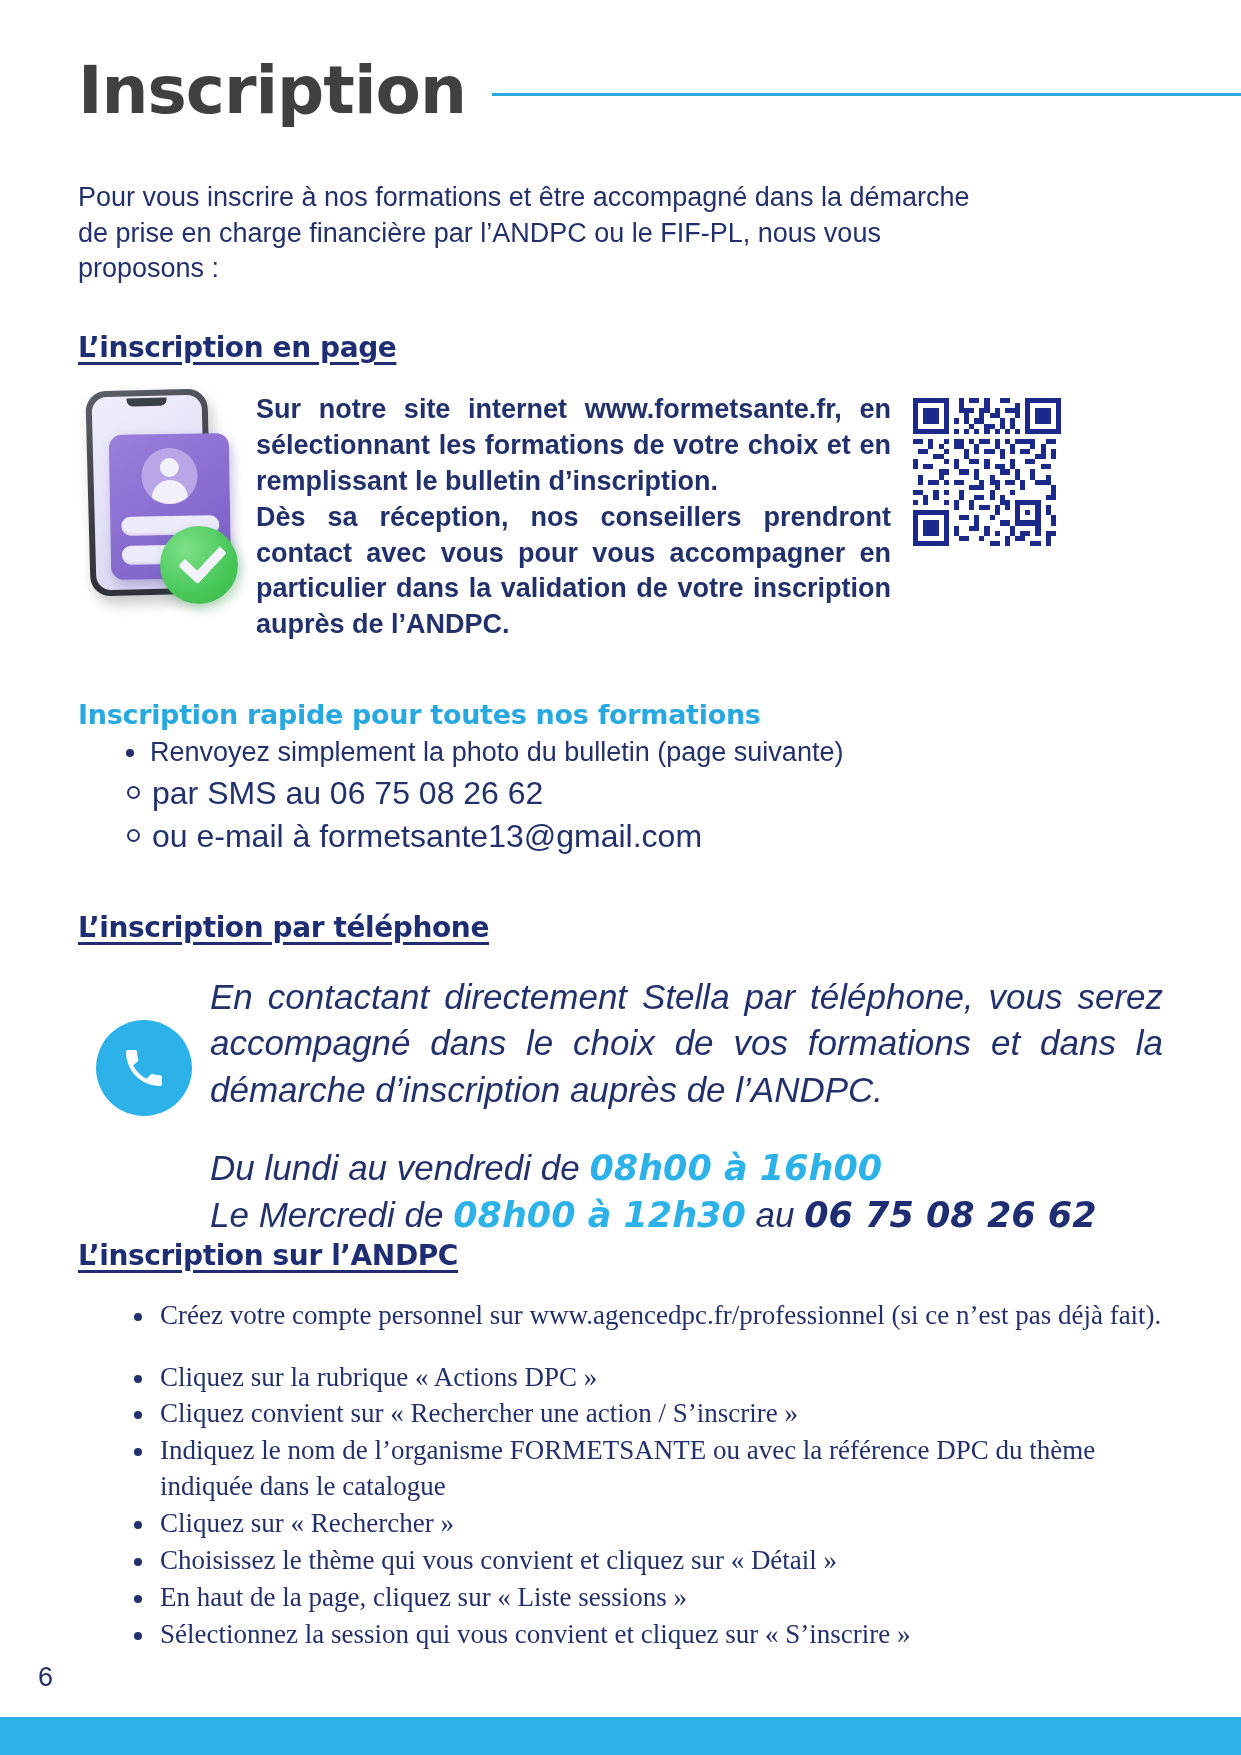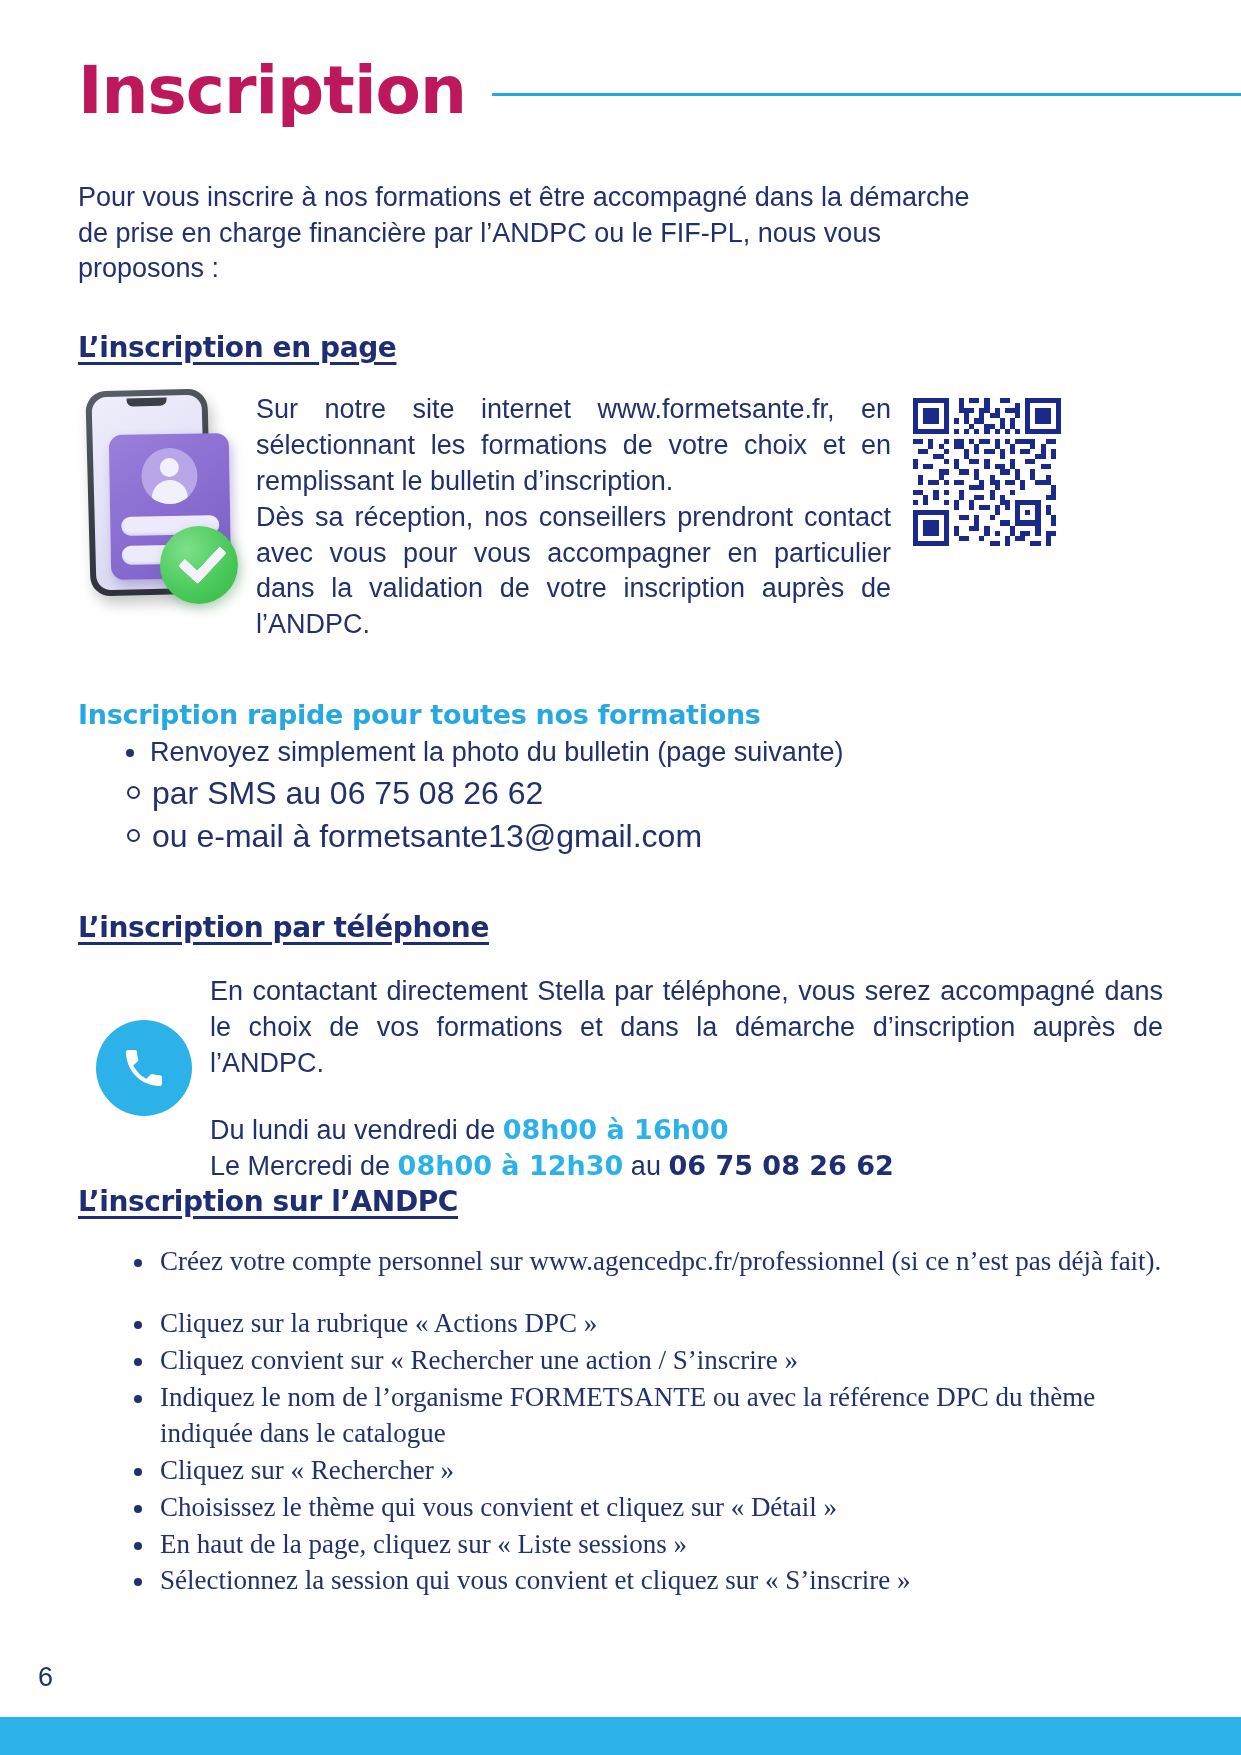--- a/index.html
+++ b/index.html
@@ -22,21 +22,21 @@
 
   
   .header {
     display: flex;
     align-items: center;
     padding: 58px 0 0 78px;
   }
   .page-title {
     font-size: 66px;
     font-weight: bold;
-    color: #be185d;
+    color: #404040;
     letter-spacing: -1px;
     line-height: 1;
     white-space: nowrap;
     font-family: "DejaVu Sans", sans-serif;
   }
   .title-rule {
     flex: 1 1 auto;
     height: 3px;
     background: #28a8e0;
     margin-left: 26px;
@@ -179,20 +179,21 @@
 
   .online-text {
     flex: 1 1 auto;
     margin-left: 24px;
     margin-top: 6px;
     font-size: 27px;
     line-height: 1.33;
     text-align: justify;
     width: 635px;
     max-width: 635px;
+    font-weight: bold;
   }
   .online-text p { margin: 0; }
 
   .qr {
     flex: 0 0 148px;
     margin-left: 22px;
     margin-top: 12px;
     width: 148px; height: 148px;
   }
   .qr svg { display: block; }
@@ -256,25 +257,26 @@
   .tel-icon {
     width: 96px; height: 96px;
     border-radius: 50%;
     background: #2cb2e8;
     position: relative;
   }
   .tel-icon svg { position: absolute; left: 24px; top: 23px; }
 
   .tel-text {
     flex: 1 1 auto;
-    font-size: 27px;
+    font-size: 35px;
     line-height: 1.33;
     text-align: justify;
     width: 848px;
     margin-left: 0;
+    font-style: italic;
   }
   .tel-text p { margin: 0; }
   .tel-text p.noj { text-align: left; }
   .hours { margin-top: 30px !important; line-height: 1.36; }
   .t-cyan { color: #2cb2e8; font-weight: bold; font-family: "DejaVu Sans", sans-serif; }
   .t-navy-b { color: #1f2d72; font-weight: bold; font-family: "DejaVu Sans", sans-serif; }
 
   
   .andpc-section { }
   ul.andpc {

